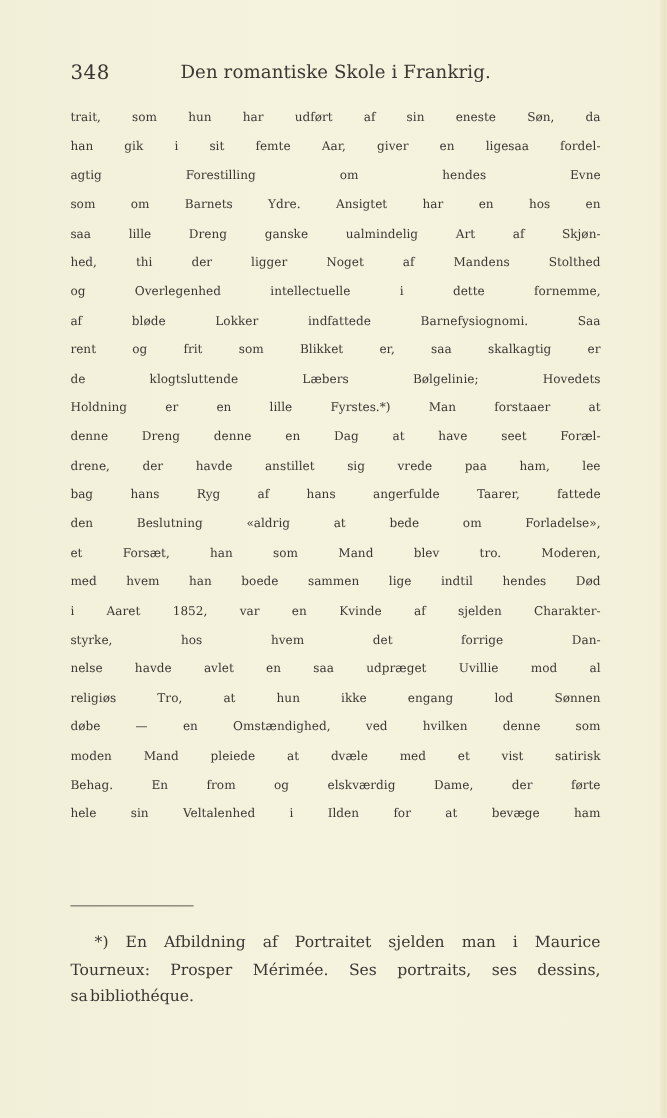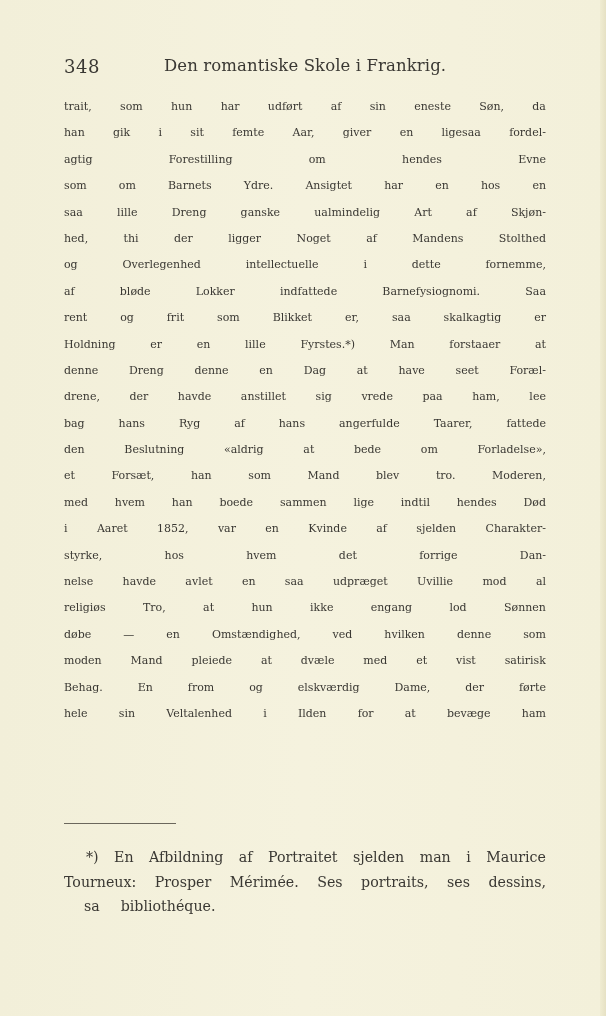--- a/index.html
+++ b/index.html
@@ -39,21 +39,21 @@
     position: absolute; top: 823px; left: 64px; width: 112px; height: 1px; background: #6b675c;
   }
   .footnote {
     position: absolute; top: 845px; left: 64px; width: 482px;
   }
   .fline {
     height: 24.5px; line-height: 24.5px; font-size: 14.2px;
     display: flex; justify-content: space-between; white-space: nowrap;
   }
   .fline.indent { padding-left: 22px; }
-  .fline.end { justify-content: flex-start; gap: 21px; margin-left: 20px; }
+  .fline.end { justify-content: flex-start; gap: 2px; }
 </style>
 </head>
 <body>
 
 <div class="page">
   <div class="edge"></div>
 
   <div class="header">
     <span class="page-num">348</span>
     <span class="running-title">Den romantiske Skole i Frankrig.</span>
@@ -141,20 +141,27 @@
       <div class="line">
         <span class="w">rent</span>
         <span class="w">og</span>
         <span class="w">frit</span>
         <span class="w">som</span>
         <span class="w">Blikket</span>
         <span class="w">er,</span>
         <span class="w">saa</span>
         <span class="w">skalkagtig</span>
         <span class="w">er</span>
+      </div>
+      <div class="line">
+        <span class="w">de</span>
+        <span class="w">klogtsluttende</span>
+        <span class="w">Læbers</span>
+        <span class="w">Bølgelinie;</span>
+        <span class="w">Hovedets</span>
       </div>
       <div class="line">
         <span class="w">Holdning</span>
         <span class="w">er</span>
         <span class="w">en</span>
         <span class="w">lille</span>
         <span class="w">Fyrstes.*)</span>
         <span class="w">Man</span>
         <span class="w">forstaaer</span>
         <span class="w">at</span>

